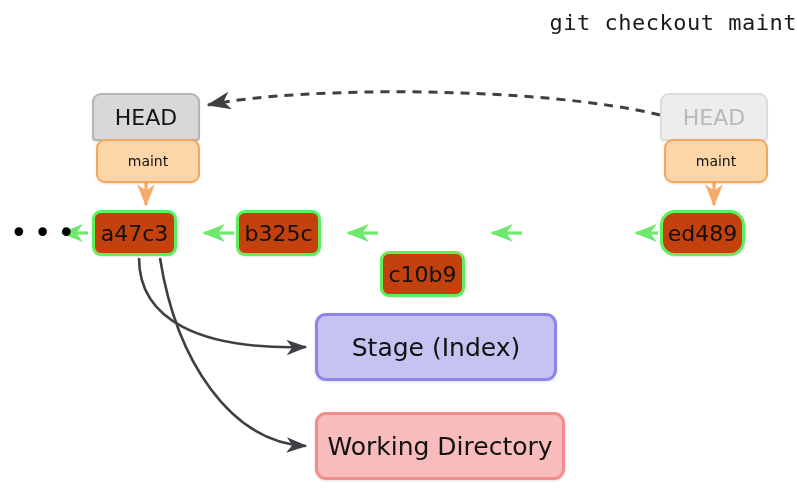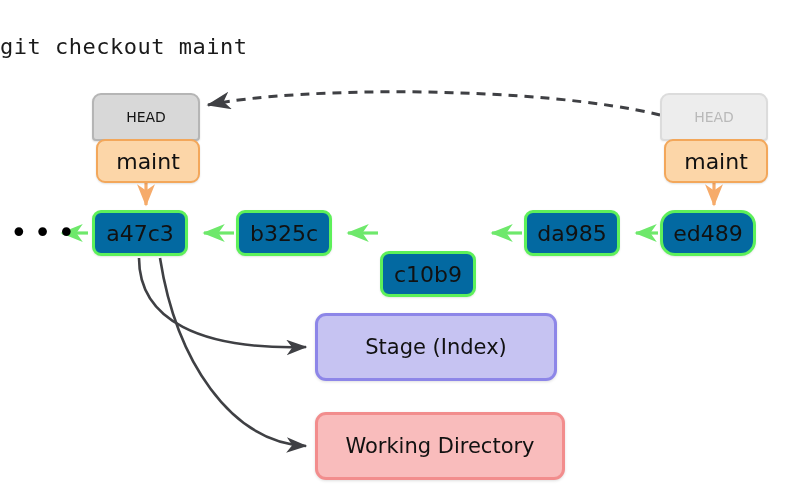--- a/index.html
+++ b/index.html
@@ -26,80 +26,79 @@
     width: 797px;
     height: 504px;
     pointer-events: none;
   }
 
   .title {
     position: absolute;
     left: 0;
     top: 10px;
     width: 797px;
-    text-align: left;
+    text-align: right;
     font-family: "DejaVu Sans Mono", monospace;
     font-size: 22px;
     color: #1a1a1a;
     letter-spacing: 0.5px;
-    margin-top: 24px;
   }
 
   .node {
     position: absolute;
     box-sizing: border-box;
     display: flex;
     align-items: center;
     justify-content: center;
     border-radius: 9px;
     border-style: solid;
     white-space: nowrap;
   }
 
   .commit {
-    width: 96px;
+    width: 85px;
     height: 46px;
-    background: #0369a1;
+    background: #c2410c;
     border: 3px solid #5df05a;
     font-size: 22px;
     color: #111111;
     box-shadow: 0 1px 2px rgba(0,0,0,0.10);
   }
 
   .head-box {
     width: 108px;
     height: 48px;
     background: #d8d8d8;
     border: 2px solid #b5b5b5;
     border-radius: 9px 9px 4px 4px;
-    font-size: 14px;
+    font-size: 22px;
     color: #141414;
     box-shadow: 0 1px 2px rgba(0,0,0,0.13);
   }
   .head-box.faded {
     background: #ededed;
     border-color: #dcdcdc;
     color: #b9b9b9;
     box-shadow: 0 1px 2px rgba(0,0,0,0.06);
   }
 
   .branch-box {
     width: 104px;
     height: 44px;
     background: #fcd6a8;
     border: 2px solid #f3a75a;
-    font-size: 22px;
+    font-size: 14px;
     color: #111111;
     box-shadow: 0 1px 2px rgba(0,0,0,0.12);
   }
 
   .area-box {
     height: 68px;
     border-radius: 11px;
-    font-size: 21px;
+    font-size: 25px;
     color: #111111;
     box-shadow: 0 1px 3px rgba(0,0,0,0.13);
   }
   .area-stage {
     background: #c6c3f2;
     border: 3px solid #8d86e8;
   }
   .area-working {
     background: #f9bcbc;
     border: 3px solid #f28d8d;
@@ -181,23 +180,20 @@
 
   <div class="node commit" style="left:92px; top:210px;">
     <span>a47c3</span>
   </div>
   <div class="node commit" style="left:236px; top:210px;">
     <span>b325c</span>
   </div>
   <div class="node commit" style="left:380px; top:210px;margin-top:41px;">
     <span>c10b9</span>
   </div>
-  <div class="node commit" style="left:524px; top:210px;">
-    <span>da985</span>
-  </div>
   <div class="node commit" style="left:660px; top:210px;border-radius:15px;">
     <span>ed489</span>
   </div>
 
   <div class="node area-box area-stage" style="left:315px; top:313px; width:242px;">
     <span>Stage (Index)</span>
   </div>
   <div class="node area-box area-working" style="left:315px; top:412px; width:250px;">
     <span>Working Directory</span>
   </div>

